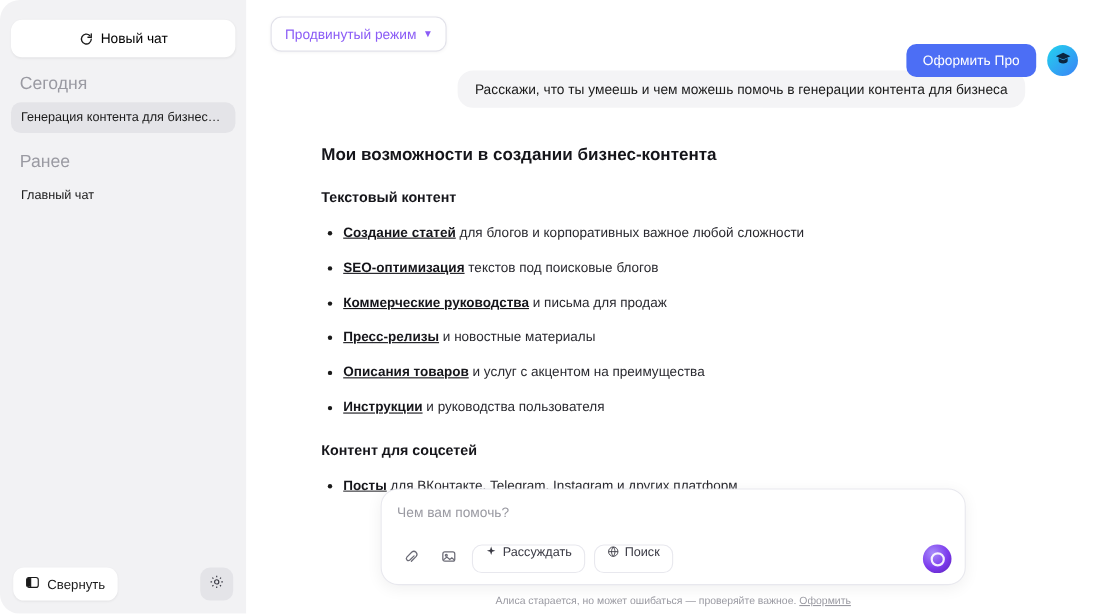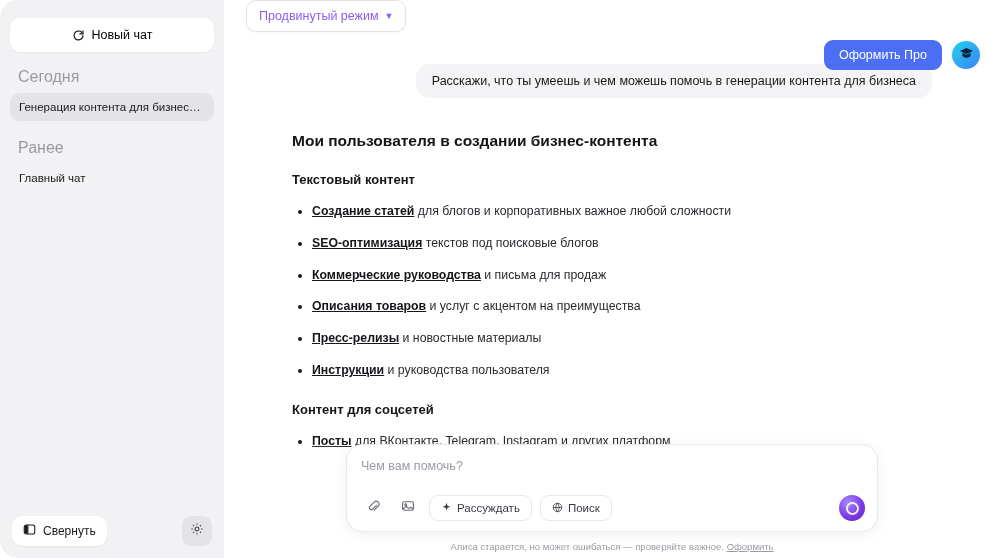--- a/index.html
+++ b/index.html
@@ -97,20 +97,21 @@
     position: relative;
     height: 100%;
     background: #ffffff;
     display: flex;
     flex-direction: column;
   }
   .topbar {
     height: 62px;
     flex: 0 0 62px;
     display: flex;
+    align-items: center;
     padding: 0 20px 0 22px;
     position: relative;
     z-index: 5;
   }
   .mode-pill {
     display: flex;
     align-items: center;
     gap: 6px;
     height: 32px;
     padding: 0 12px;
@@ -237,21 +238,21 @@
   }
   .tool-ic {
     width: 26px; height: 26px;
     display: flex; align-items: center; justify-content: center;
     border-radius: 8px;
     cursor: pointer;
     color: #6b6b76;
   }
   .tool-chip {
     display: flex;
-    align-items: center;
+    align-items: flex-start;
     gap: 5px;
     height: 26px;
     padding: 0 11px;
     border: 1px solid #e8e8ee;
     border-radius: 9px;
     font-size: 11.5px;
     color: #3a3a44;
     cursor: pointer;
     background: #fff;
   }
@@ -350,29 +351,29 @@
       </div>
     </div>
 
     <div class="convo">
       <div class="convo-inner">
 
         <div class="user-msg">Расскажи, что ты умеешь и чем можешь помочь в генерации контента для бизнеса</div>
         <div class="clear"></div>
 
         <div class="answer">
-          <h1>Мои пользователя в создании бизнес-контента</h1>
+          <h1>Мои возможности в создании бизнес-контента</h1>
 
           <h2>Текстовый контент</h2>
           <ul class="bullets">
             <li><b>Создание статей</b><span> для блогов и корпоративных важное любой сложности</span></li>
             <li><b>SEO-оптимизация</b><span> текстов под поисковые блогов</span></li>
             <li><b>Коммерческие руководства</b><span> и письма для продаж</span></li>
+            <li><b>Пресс-релизы</b><span> и новостные материалы</span></li>
             <li><b>Описания товаров</b><span> и услуг с акцентом на преимущества</span></li>
-            <li><b>Пресс-релизы</b><span> и новостные материалы</span></li>
             <li><b>Инструкции</b><span> и руководства пользователя</span></li>
           </ul>
 
           <h2>Контент для соцсетей</h2>
           <ul class="bullets">
             <li><b>Посты</b><span> для ВКонтакте, Telegram, Instagram и других платформ</span></li>
             <li><b>Сторис</b><span> и короткие форматы контента</span></li>
             <li><b>Хештеги</b><span> и описания для визуального контента</span></li>
           </ul>
         </div>

